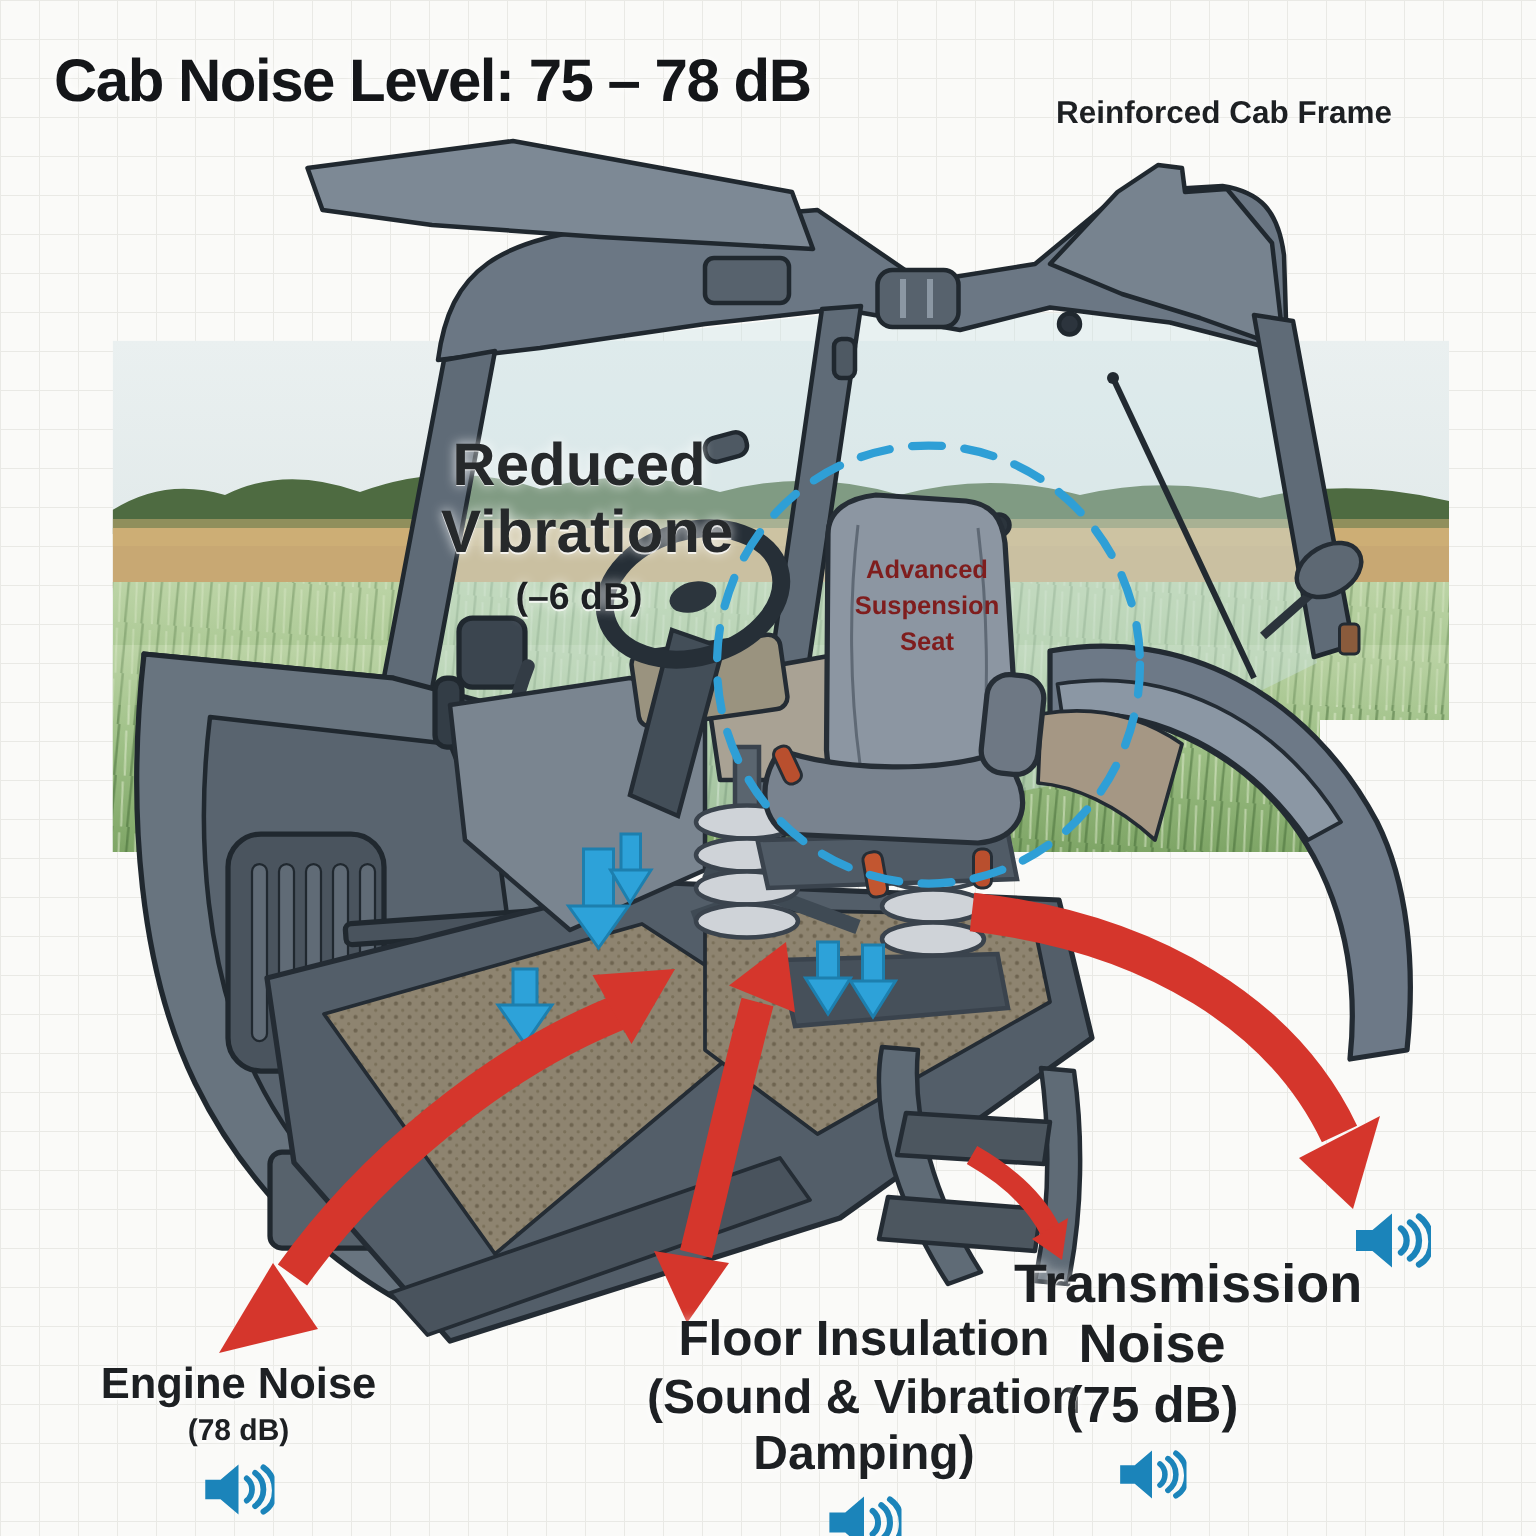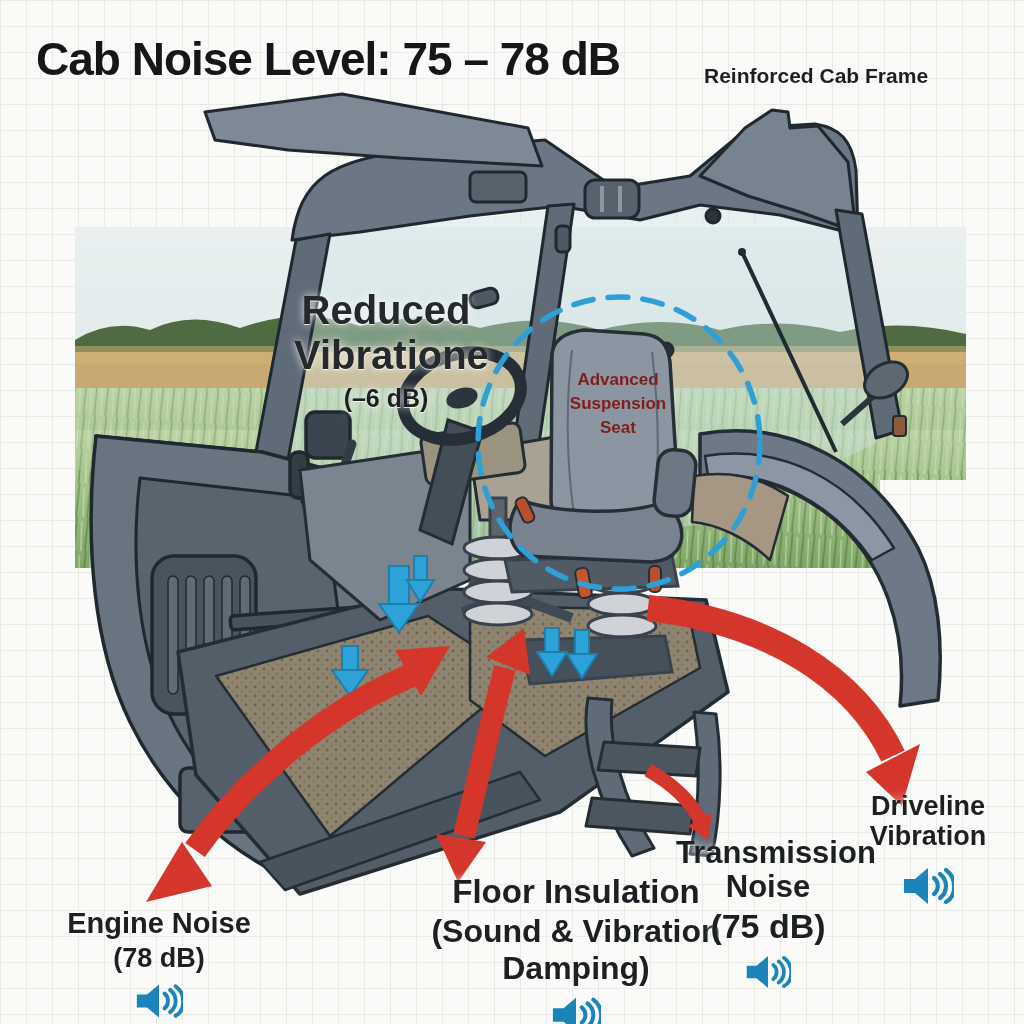--- a/index.html
+++ b/index.html
@@ -9,34 +9,34 @@
     background-color:#fafaf8;
     background-image:
       linear-gradient(#e9e9e5 1px, transparent 1px),
       linear-gradient(90deg, #e9e9e5 1px, transparent 1px);
     background-size:26px 26px;
   }
   #scene{position:absolute;left:0;top:0;z-index:1;}
   .lbl{position:absolute;z-index:5;color:#1d2023;
        text-shadow:0 1px 0 rgba(255,255,255,.75),0 0 8px rgba(255,255,255,.85);}
   .pre{white-space:pre-line;}
-  #title{left:36px;top:32px;font-size:46px;font-weight:700;letter-spacing:-1px;color:#141619;}
+  #title{left:36px;top:32px;font-size:40px;font-weight:700;letter-spacing:-1px;color:#141619;}
   #frame-label{left:704px;top:64px;font-size:21px;font-weight:700;}
   #reduced{left:294px;top:288px;width:184px;text-align:center;}
   #reduced .nm{font-size:40px;font-weight:700;line-height:1.12;color:#26292b;}
   #reduced .val{font-size:25px;font-weight:700;margin-top:6px;}
   #seat-label{left:552px;top:368px;width:132px;text-align:center;font-size:17px;
               font-weight:600;line-height:1.4;color:#7f1d1d;text-shadow:none;}
   .anno{position:absolute;z-index:5;text-align:center;color:#1d2023;
         text-shadow:0 1px 0 rgba(255,255,255,.75),0 0 8px rgba(255,255,255,.85);}
   .anno .nm{font-weight:700;line-height:1.1;}
   .anno .val{font-weight:600;margin-top:3px;}
-  #engine{left:34px;top:908px;width:250px;}   #engine .nm{font-size:29px;} #engine .val{font-size:27px;}
+  #engine{left:34px;top:908px;width:250px;}   #engine .nm{font-size:29px;} #engine .val{font-size:20px;}
   #floor{left:424px;top:874px;width:304px;}   #floor .nm{font-size:33px;}  #floor .val{font-size:32px;}
-  #transmission{left:676px;top:836px;width:184px;} #transmission .nm{font-size:31px;} #transmission .val{font-size:34px;}
+  #transmission{left:676px;top:836px;width:184px;} #transmission .nm{font-size:36px;} #transmission .val{font-size:34px;}
   #driveline{left:850px;top:792px;width:156px;}    #driveline .nm{font-size:27px;}
   .spk{display:block;margin:8px auto 0;color:var(--speaker-blue,#1b84ba);}
   
   .rA-f{fill:var(--accent-red,#d5362c);}
   .rA-s{stroke:var(--accent-red,#d5362c);fill:none;}
   .bA{fill:var(--accent-blue,#2da2d9);stroke:#1d7fae;stroke-width:2;}
   .circ{stroke:var(--dashed-circle,#2f9fd6);}
 </style>
 </head>
 <body>
@@ -292,22 +292,20 @@
     <path d="M2,13 h11 l13,-11 v36 l-13,-11 H2 z" fill="currentColor"></path>
     <g fill="none" stroke="currentColor" stroke-width="4.2" stroke-linecap="round">
       <path d="M32,12 c5,4 5,12 0,16"></path>
         <path d="M38,8 c8,6 8,18 0,24"></path>
         <path d="M44,4 c11,8 11,26 0,32"></path>
     </g>
   </svg>
 </div>
 
 <div id="driveline" class="anno">
-  <div class="nm pre">Driveline
-Vibration</div>
   <svg class="spk" style="margin-top:14px" width="52" height="42" viewBox="0 0 52 40">
     <path d="M2,13 h11 l13,-11 v36 l-13,-11 H2 z" fill="currentColor"></path>
     <g fill="none" stroke="currentColor" stroke-width="4.2" stroke-linecap="round">
       <path d="M32,12 c5,4 5,12 0,16"></path>
         <path d="M38,8 c8,6 8,18 0,24"></path>
         <path d="M44,4 c11,8 11,26 0,32"></path>
     </g>
   </svg>
 </div>
 

